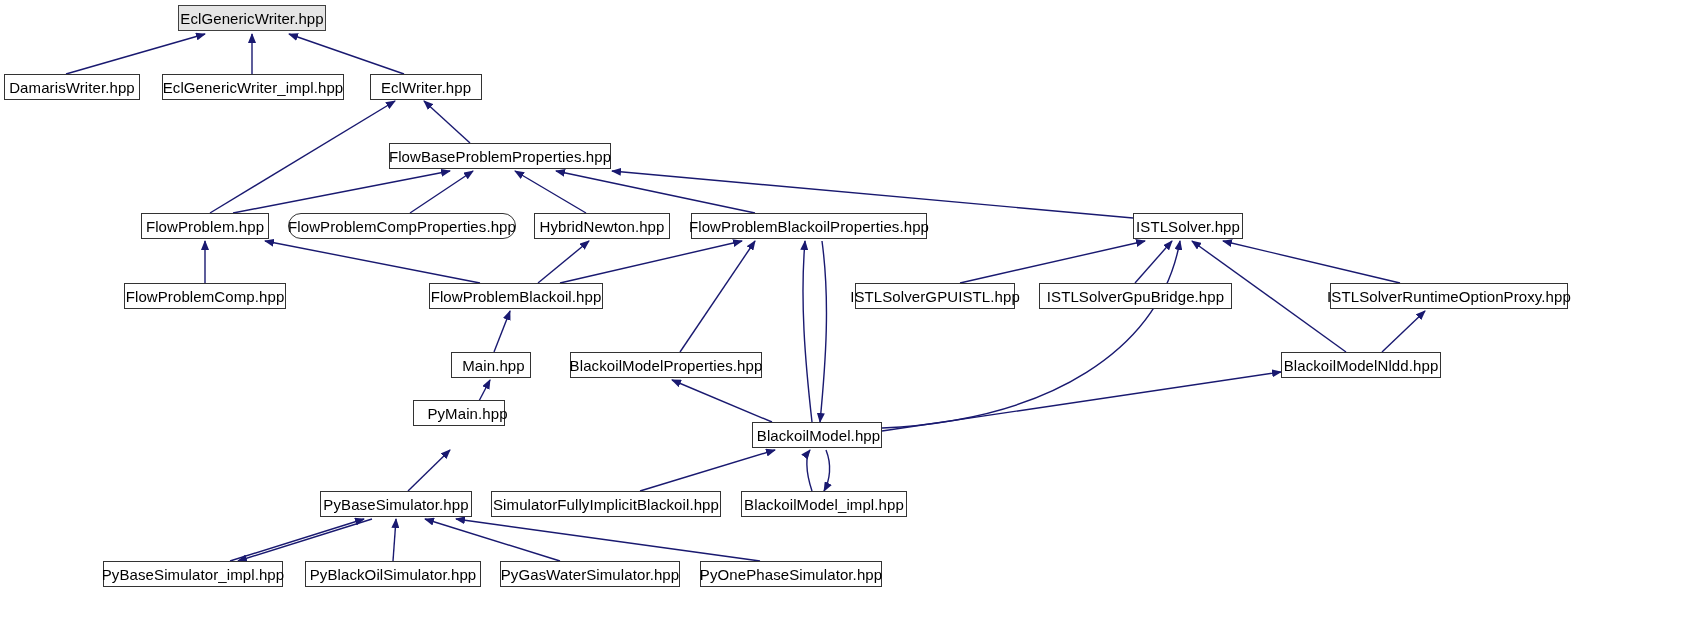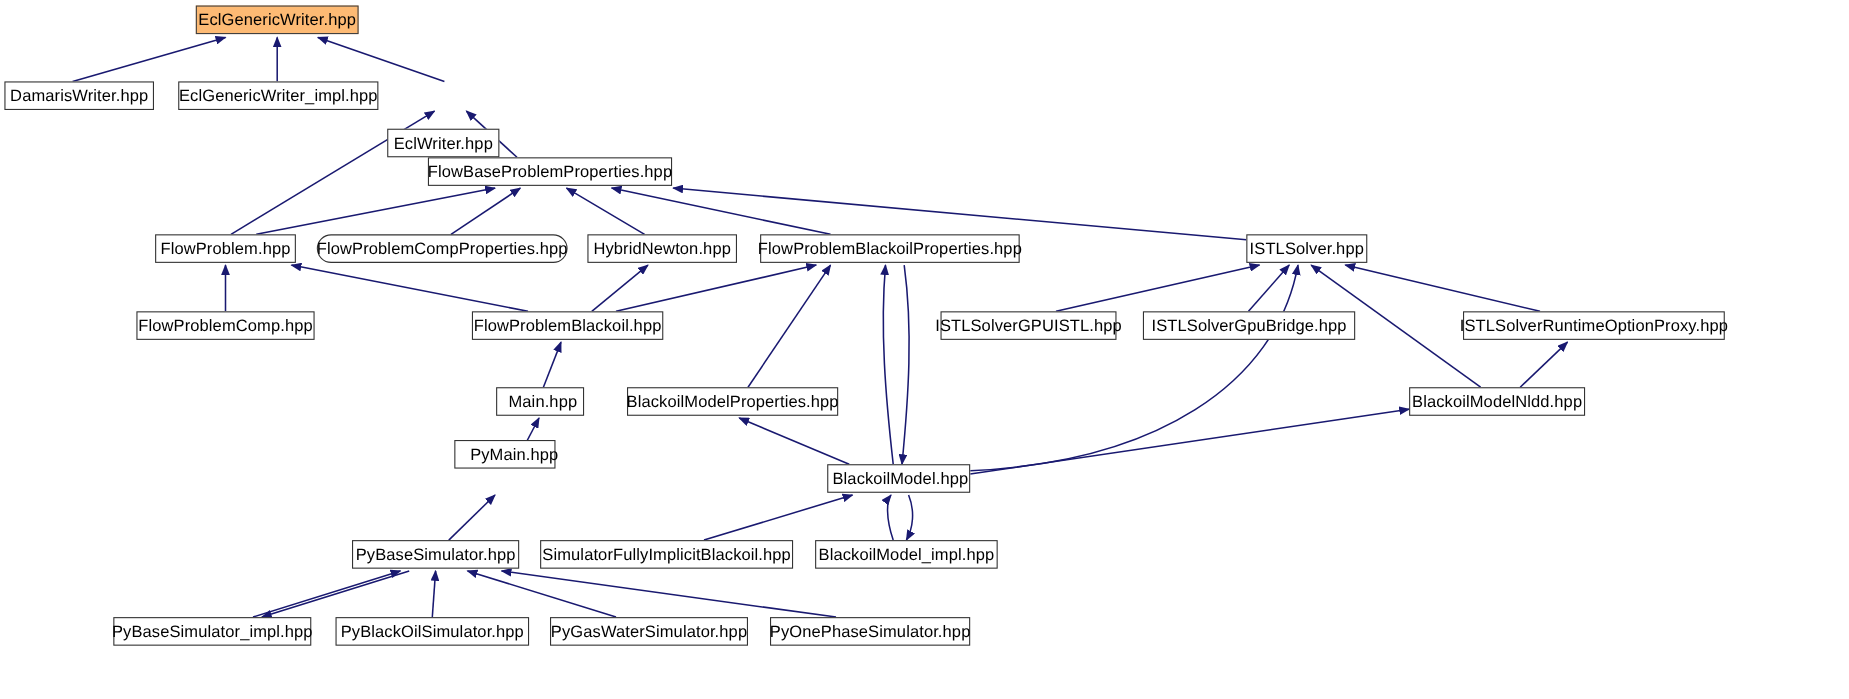--- a/index.html
+++ b/index.html
@@ -47,21 +47,21 @@
     line-height: 1;
     display: flex;
     align-items: center;
     justify-content: center;
     white-space: nowrap;
     height: 26px;
     padding: 0 7px;
     letter-spacing: 0.1px;
   }
   .node.root {
-    background: #fdba74;
+    background: #e5e5e5;
     border-color: #404040;
   }
   .node-label {
     display: block;
     pointer-events: none;
   }
 </style>
 </head>
 <body>
 
@@ -116,21 +116,21 @@
   <div id="node-layer">
       <div class="node root" style="left: 178px; top: 5px; width: 148px;">
         <span class="node-label">EclGenericWriter.hpp</span>
       </div>
       <div class="node" style="left: 4px; top: 74px; width: 136px;">
         <span class="node-label">DamarisWriter.hpp</span>
       </div>
       <div class="node" style="left: 162px; top: 74px; width: 182px;">
         <span class="node-label">EclGenericWriter_impl.hpp</span>
       </div>
-      <div class="node" style="left: 352px; top: 74px; width: 102px; margin-top: 43px;">
+      <div class="node" style="left: 370px; top: 74px; width: 112px;">
         <span class="node-label">EclWriter.hpp</span>
       </div>
       <div class="node" style="left: 389px; top: 143px; width: 222px;">
         <span class="node-label">FlowBaseProblemProperties.hpp</span>
       </div>
       <div class="node" style="left: 141px; top: 213px; width: 128px;">
         <span class="node-label">FlowProblem.hpp</span>
       </div>
       <div class="node" style="left: 288px; top: 213px; width: 228px; border-radius: 13px;">
         <span class="node-label">FlowProblemCompProperties.hpp</span>

